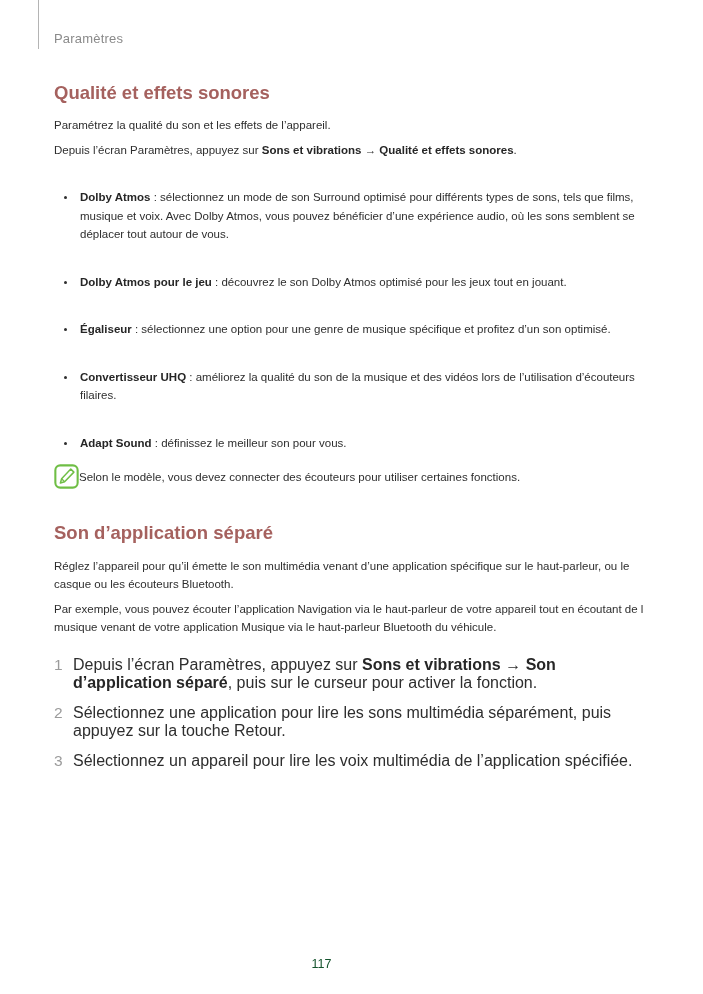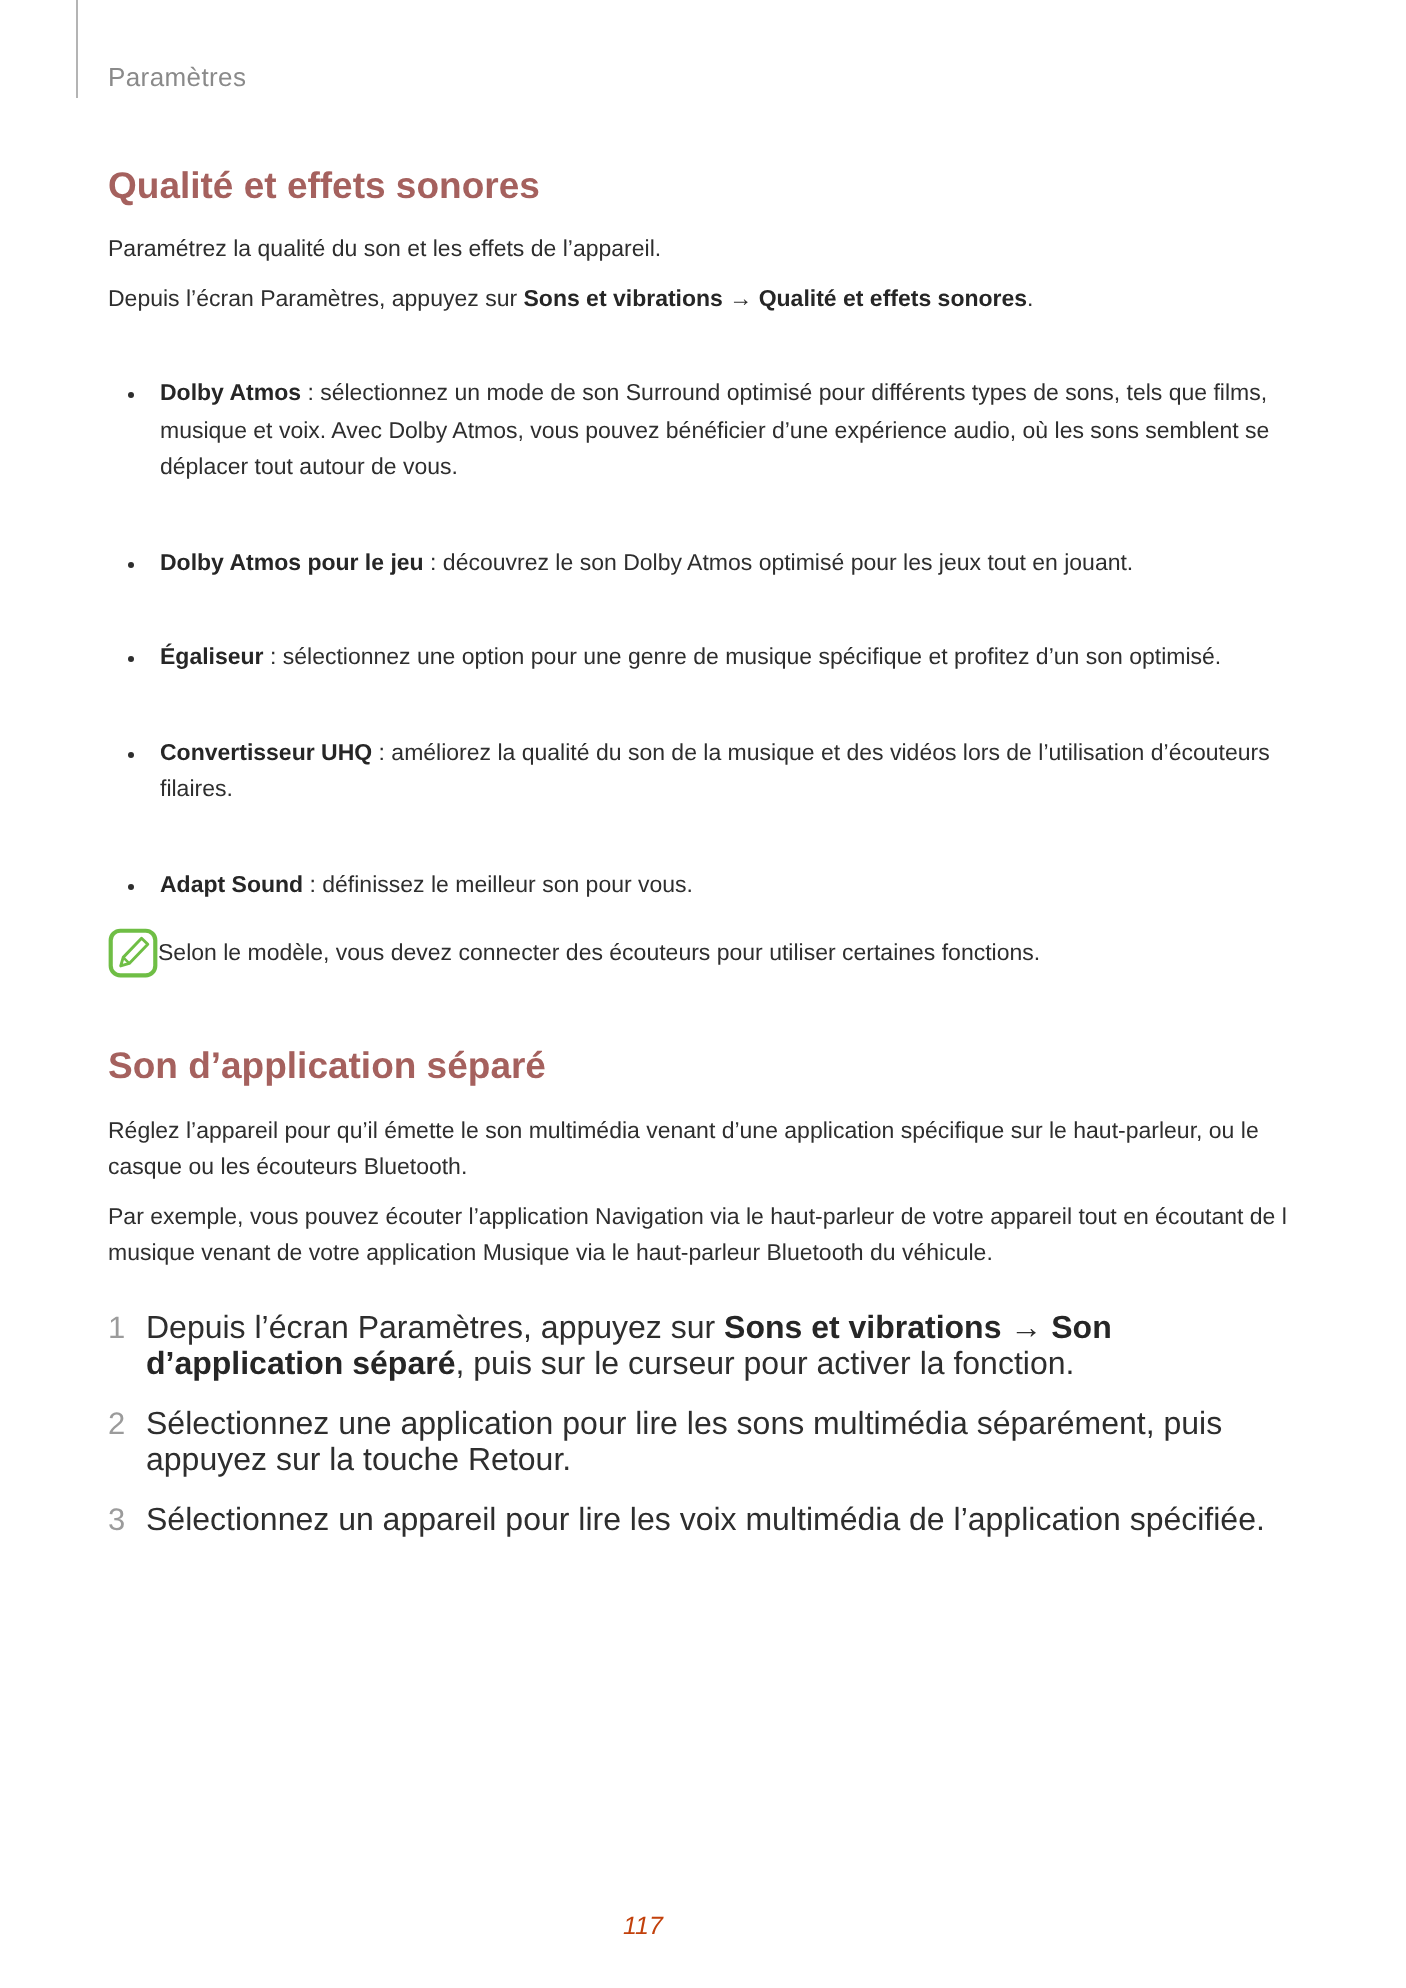--- a/index.html
+++ b/index.html
@@ -74,21 +74,21 @@
     font-size:15.5px;line-height:17px;color:#9b9b9b;
   }
   .step-text{
     font-size:16px;line-height:18px;
   }
   
   .footer{
     position:absolute;bottom:22px;left:0;width:100%;
     text-align:center;
   }
-  .page-number{font-size:12.5px;color:#c2410c;font-style:italic;}
+  .page-number{font-size:12.5px;color:#14532d;}
 </style>
 </head>
 <body>
 
 <div class="page">
 
   <div class="running-header">
     <span class="running-header-text">Paramètres</span>
   </div>
 

